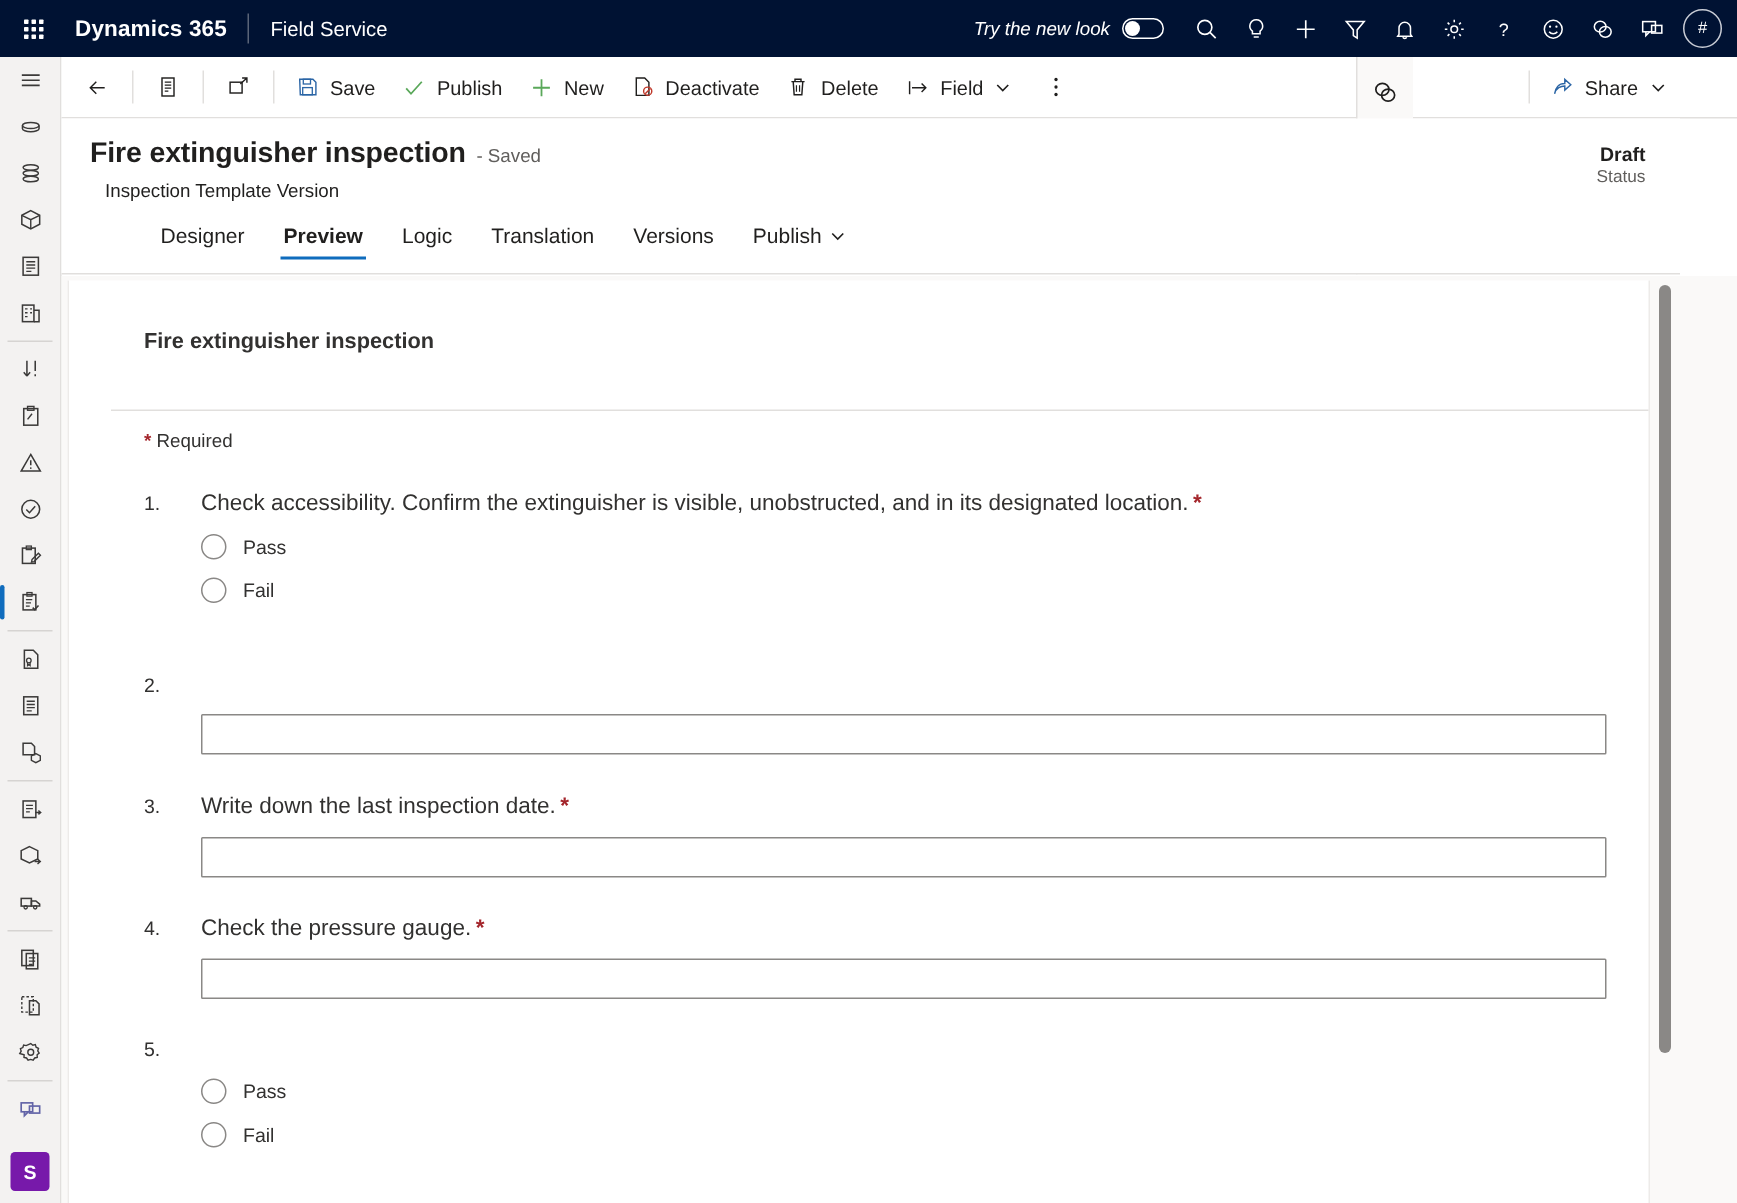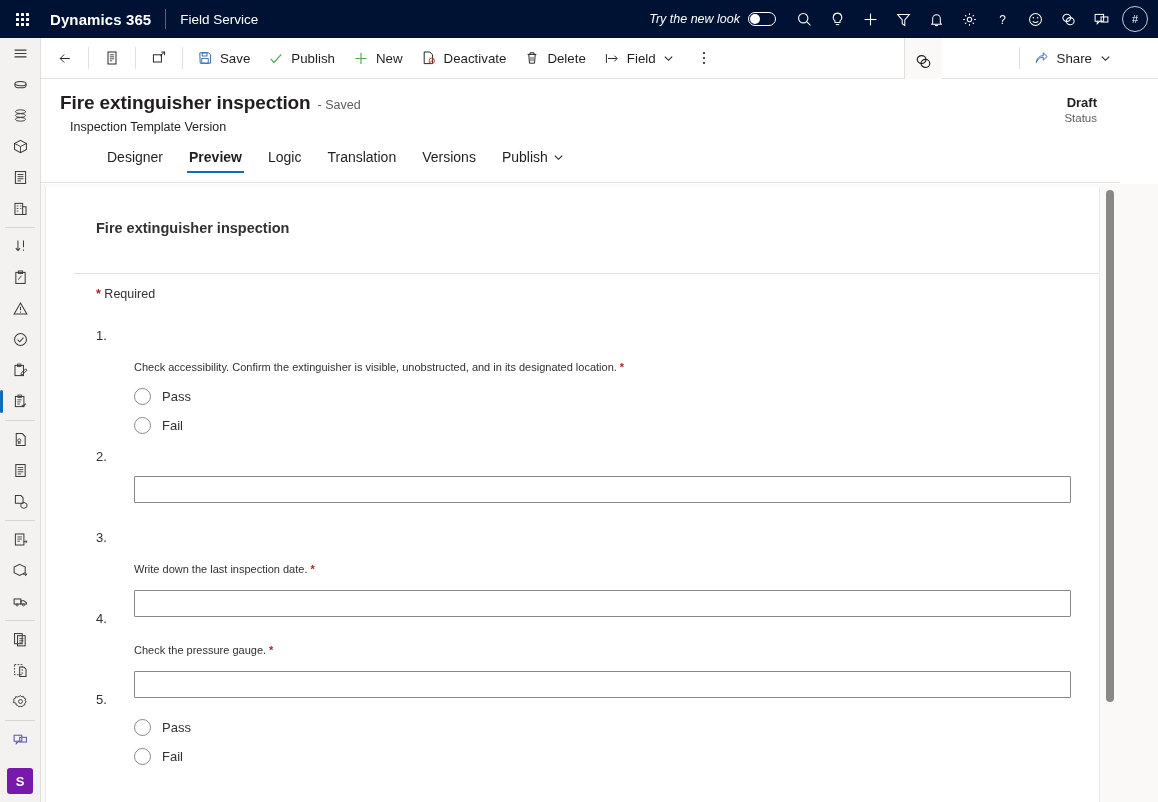--- a/index.html
+++ b/index.html
@@ -120,21 +120,21 @@
     background:#ffffff; border:1px solid #edebe9; border-top:none;
   }
   .card-title { position:absolute; left:50px; top:33px; font-size:14.5px; font-weight:bold; color:#323130; }
   .card-rule { position:absolute; left:28px; top:86px; width:1025px; height:1px; background:#e1dfdd; }
   .required-note { position:absolute; left:50px; top:100px; font-size:12.5px; color:#323130; }
   .req-star { color:#a4262c; font-weight:bold; }
 
   .q { position:absolute; left:50px; width:980px; }
   .q-row { display:flex; align-items:flex-start; }
   .q-num { width:38px; flex:0 0 38px; font-size:13px; color:#323130; padding-top:1px; }
-  .q-text { font-size:11px; color:#323130; line-height:17px;margin-top:32px; }
+  .q-text { font-size:15px; color:#323130; line-height:17px; }
   .q-text .req-star { margin-left:3px; }
   .opt { display:flex; align-items:center; gap:11px; margin-top:12px; margin-left:38px; cursor:pointer; }
   .radio {
     width:17px; height:17px; border-radius:50%; border:1px solid #8a8886; background:#ffffff;
     flex:0 0 17px;
   }
   .opt-label { font-size:13px; color:#323130; }
   .txtinput {
     margin-top:12px; margin-left:38px; width:937px; height:27px;
     border:1px solid #8a8886; border-radius:1px; background:#ffffff;

